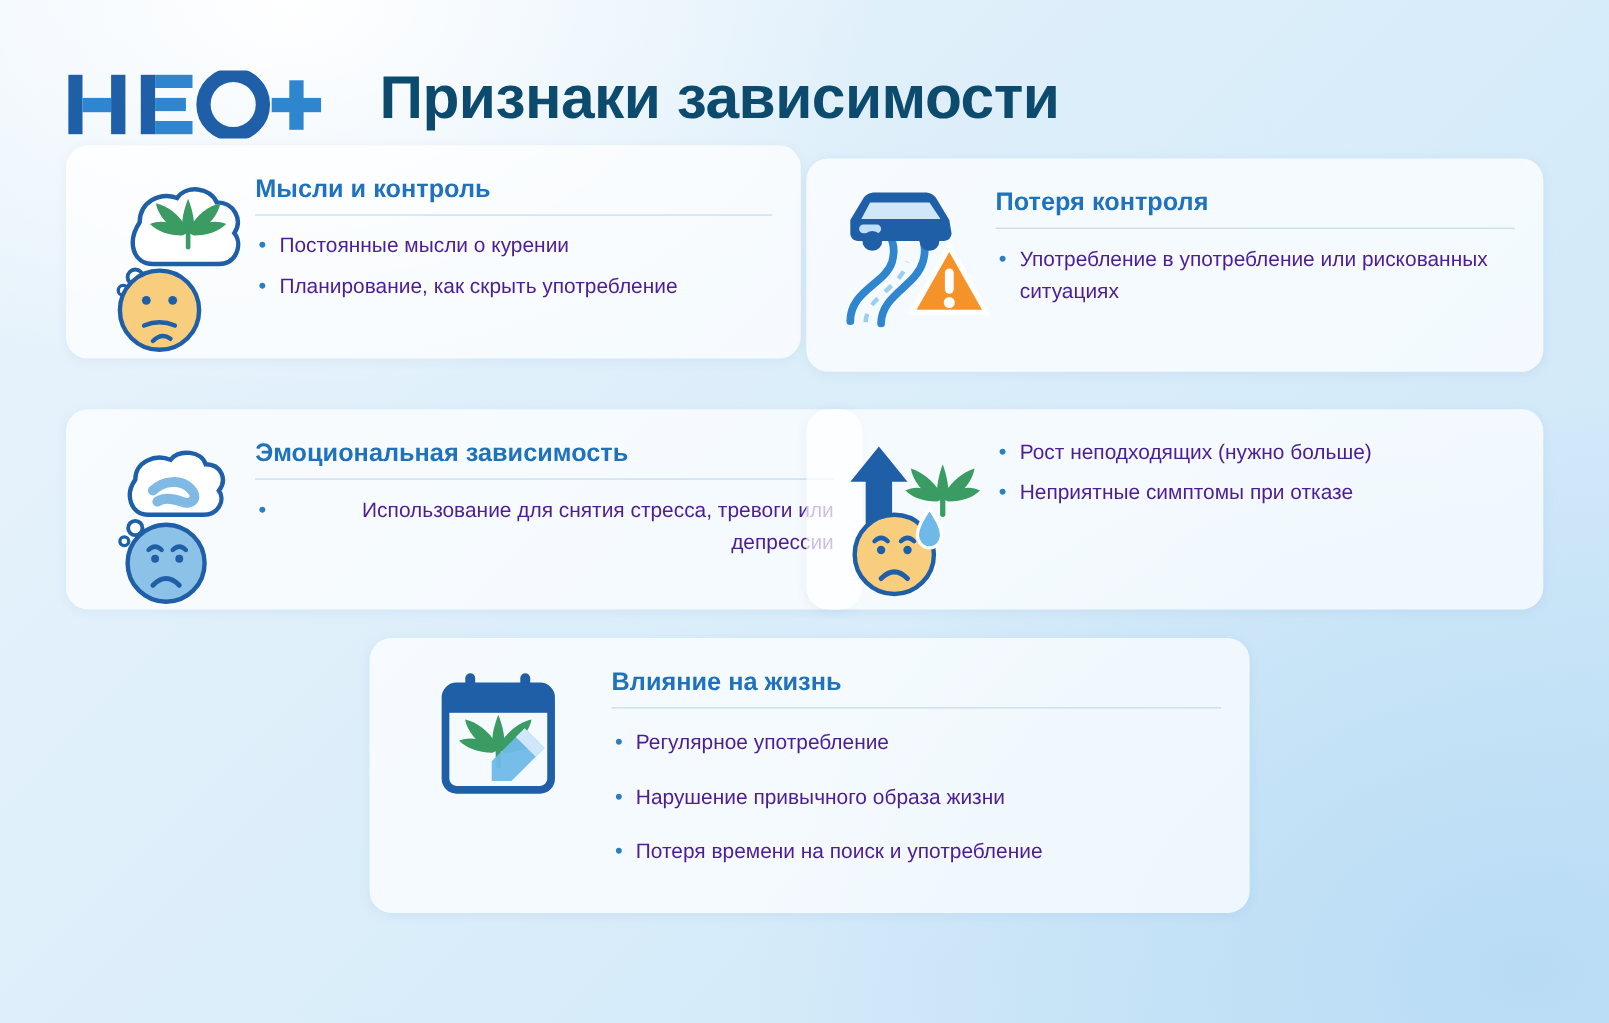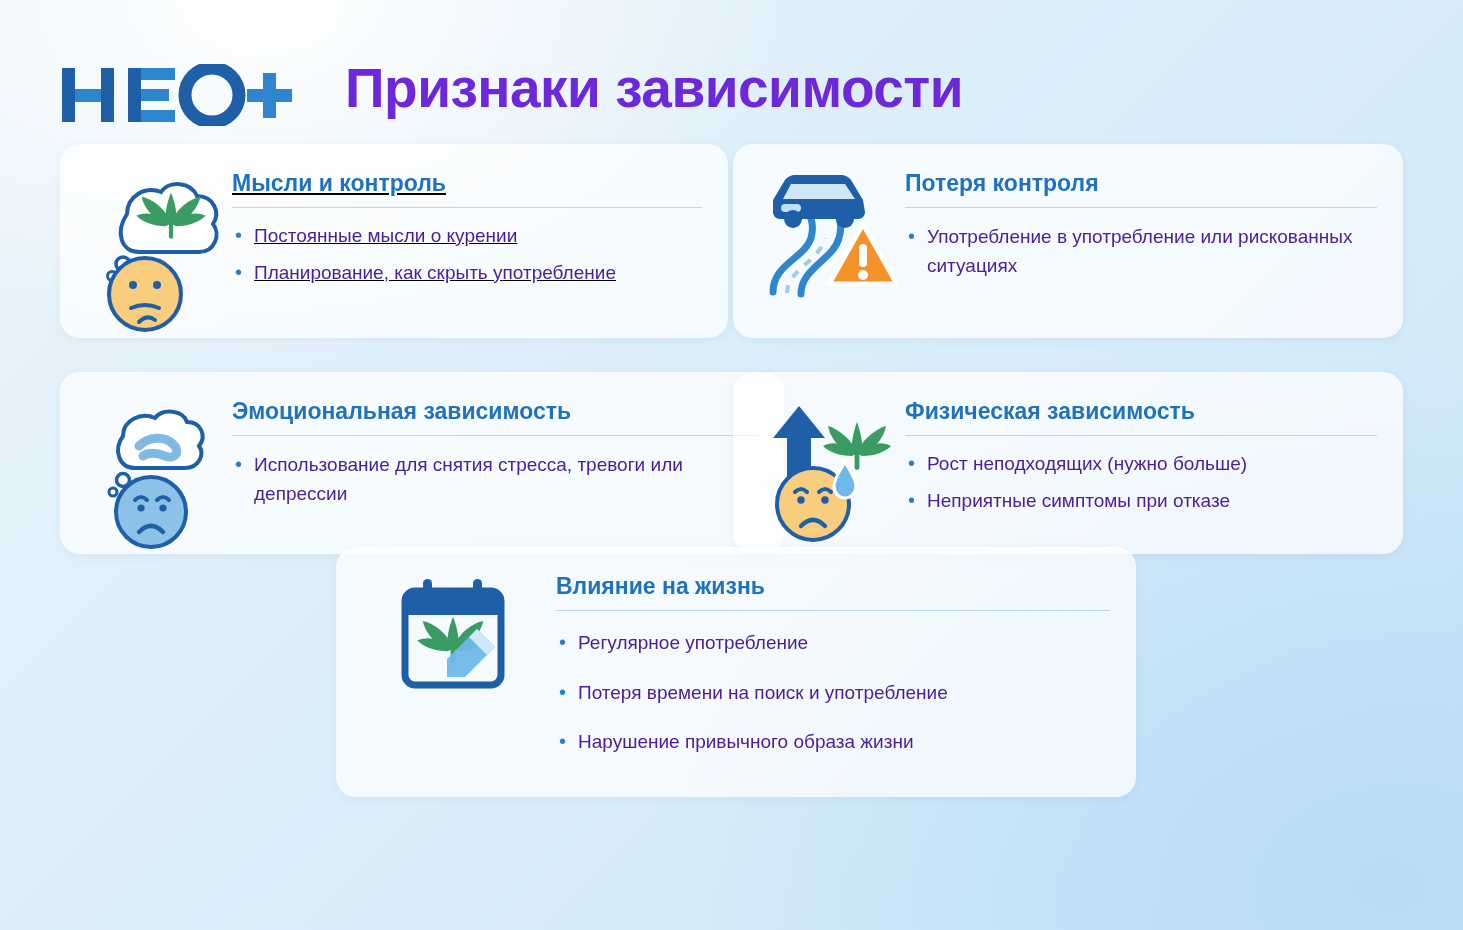--- a/index.html
+++ b/index.html
@@ -37,21 +37,21 @@
     gap: 2px;
   }
   .logo svg { display: block; }
 
   .page-title {
     position: absolute;
     left: 345px;
     top: 22px;
     font-size: 55px;
     font-weight: bold;
-    color: #6d28d9;
+    color: #0c4a6e;
     letter-spacing: -0.5px;
     white-space: nowrap;
   }
 
   
   .card {
     position: absolute;
     background: rgba(255,255,255,0.72);
     border-radius: 20px;
     box-shadow: 0 2px 10px rgba(60,120,180,0.08);
@@ -100,33 +100,33 @@
   .bullet-list li::before {
     content: "•";
     position: absolute;
     left: 3px;
     top: -1px;
     color: #2a7fc4;
     font-size: 20px;
   }
 
   
-  #card-thoughts   { left: 60px;  top: 144px; width: 668px; height: 194px; text-decoration: underline; }
+  #card-thoughts   { left: 60px;  top: 132px; width: 668px; height: 194px; }
   #card-loss       { left: 733px; top: 144px; width: 670px; height: 194px; justify-content: flex-end; }
   #card-emotional  { left: 60px;  top: 372px; width: 724px; height: 182px; }
   #card-physical   { left: 733px; top: 372px; width: 670px; height: 182px; }
-  #card-life       { left: 336px; top: 547px; width: 800px; height: 250px; padding-left: 40px; }
+  #card-life       { left: 336px; top: 580px; width: 800px; height: 250px; padding-left: 40px; }
 
   #card-life .card-title { margin-bottom: 18px; }
   #card-life .bullet-list li { margin-bottom: 22px; }
   #card-life .card-icon { width: 170px; }
   #card-life .card-body { padding-left: 10px; }
 
   #card-loss .bullet-list li { line-height: 1.55; }
-  #card-emotional .bullet-list li { line-height: 1.55; }
+  #card-emotional .bullet-list li { line-height: 1.55; text-align: right; }
 </style>
 </head>
 <body>
 
 <div class="header">
 
   <div class="logo">
     <svg width="230" height="62" viewBox="0 0 230 62">
 
       <rect x="0" y="4" width="13" height="54" fill="#1f5fa8"></rect>
@@ -254,21 +254,20 @@
       <path d="M40 92 q6 -6 12 0" fill="none" stroke="#1f5fa8" stroke-width="4" stroke-linecap="round"></path>
       <path d="M64 92 q6 -6 12 0" fill="none" stroke="#1f5fa8" stroke-width="4" stroke-linecap="round"></path>
       <circle cx="46" cy="100" r="3.8" fill="#1f5fa8"></circle>
       <circle cx="70" cy="100" r="3.8" fill="#1f5fa8"></circle>
       <path d="M46 126 q12 -12 24 0" fill="none" stroke="#1f5fa8" stroke-width="4.5" stroke-linecap="round"></path>
 
       <path d="M90 62 C96 72 101 79 101 86 C101 93 96 98 90 98 C84 98 79 93 79 86 C79 79 84 72 90 62 Z" fill="#6fb9e8" stroke="#ffffff" stroke-width="3"></path>
     </svg>
   </div>
   <div class="card-body">
-    <div class="card-title">Физическая зависимость</div>
     <ul class="bullet-list">
       <li>Рост неподходящих (нужно больше)</li>
       <li>Неприятные симптомы при отказе</li>
     </ul>
   </div>
 </div>
 
 <div class="card" id="card-life">
   <div class="card-icon">
     <svg width="140" height="130" viewBox="0 0 140 130">
@@ -290,17 +289,17 @@
       </g>
 
       <path d="M86 54 L104 72 L74 102 L56 102 L56 84 Z" fill="#6fb9e8" opacity="0.95"></path>
       <path d="M86 54 L104 72 L96 80 L78 62 Z" fill="#cfe7f8"></path>
     </svg>
   </div>
   <div class="card-body">
     <div class="card-title">Влияние на жизнь</div>
     <ul class="bullet-list">
       <li>Регулярное употребление</li>
+      <li>Нарушение привычного образа жизни</li>
       <li>Потеря времени на поиск и употребление</li>
-      <li>Нарушение привычного образа жизни</li>
     </ul>
   </div>
 </div>
 
 </body></html>

